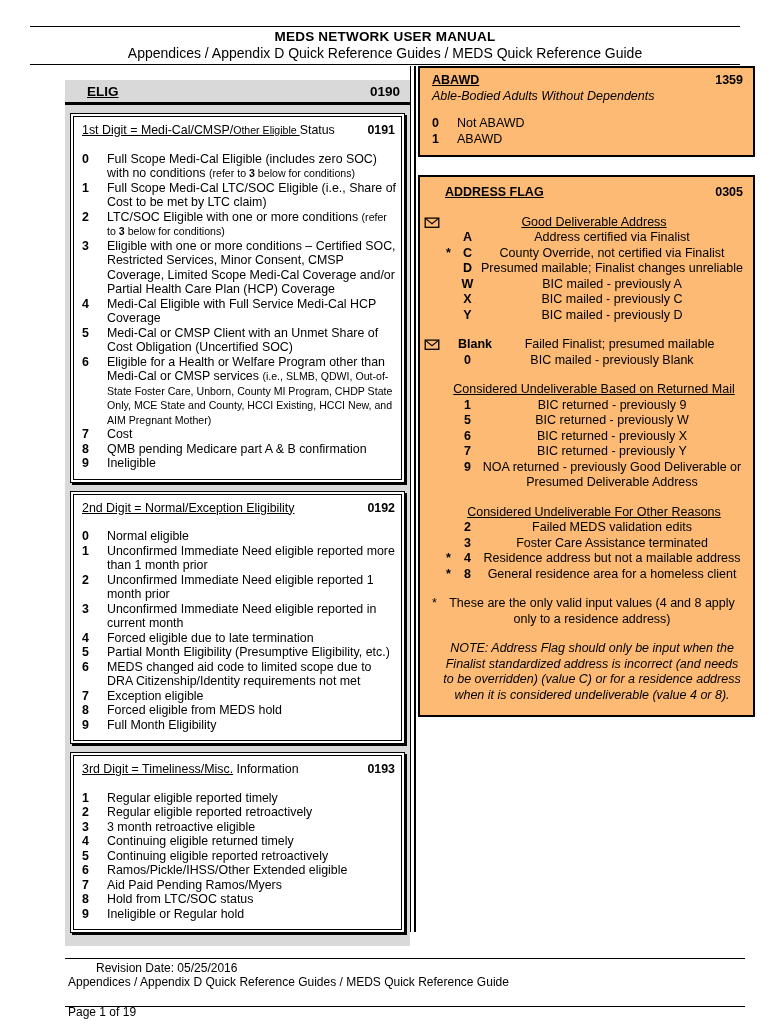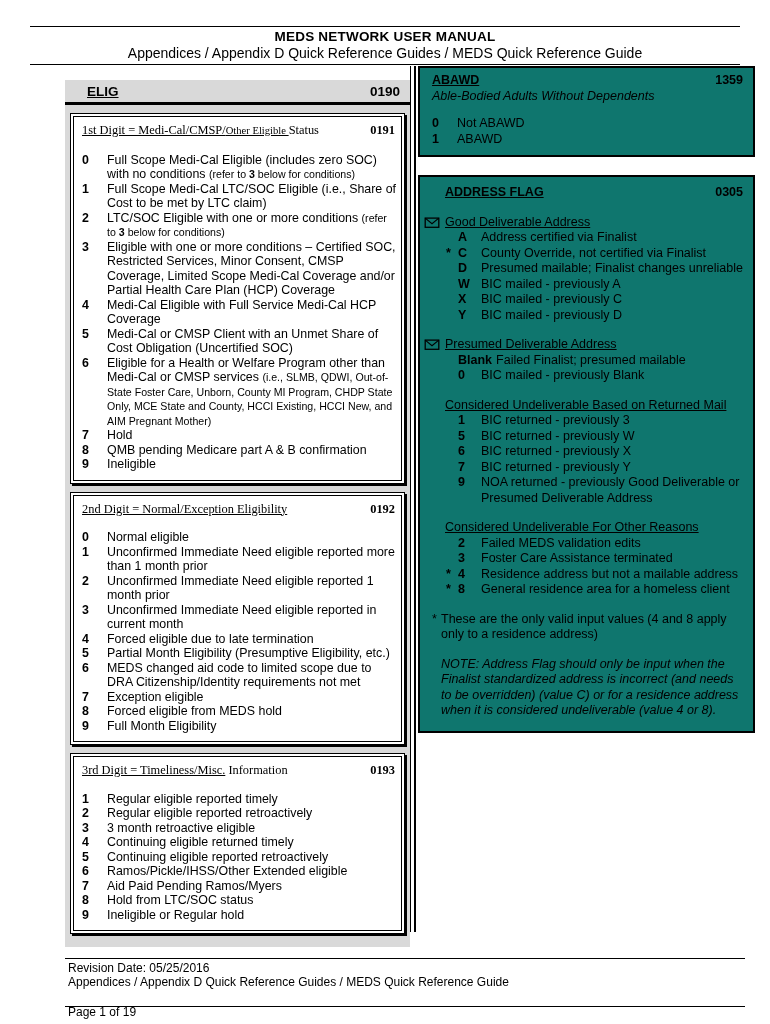--- a/index.html
+++ b/index.html
@@ -18,43 +18,43 @@
   .left-panel{position:absolute;left:65px;top:80px;width:345px;background:#d9d9d9;
               padding-bottom:13px;box-sizing:border-box;}
   .elig-bar{display:flex;justify-content:space-between;align-items:flex-end;
             padding:4px 10px 3px 10px;border-bottom:3px solid #000;
             font-size:13.5px;font-weight:bold;}
   .elig-label{text-decoration:underline;margin-left:12px;}
   .dbox{margin:8px 5px 0 5px;background:#fff;border:1px solid #000;
         box-shadow:2px 2px 0 #000;padding:2px;}
   .dbox-inner{border:1px solid #000;padding:6px 4px 8px 6px;
               font-size:12.4px;line-height:14.5px;}
-  .btitle{display:flex;justify-content:space-between;padding:0 2px;margin-bottom:14px;font-family:Liberation Serif, serif;}
+  .btitle{display:flex;justify-content:space-between;padding:0 2px;margin-bottom:14px;}
   .btitle .code{font-weight:bold;}
   .row{display:flex;padding-left:2px;}
   .key{width:25px;font-weight:bold;flex-shrink:0;}
   .txt{flex:1;}
 
   .u{text-decoration:underline;}
   .sm{font-size:10.6px;}
   .bb{font-weight:bold;}
 
   
   .rcol{position:absolute;left:418px;top:66px;width:337px;}
-  .rbox{border:2px solid #000;background:#0f766e;box-sizing:border-box;
+  .rbox{border:2px solid #000;background:#fdba74;box-sizing:border-box;
         font-size:12.5px;line-height:15.5px;}
   .abawd{padding:5px 10px 8px 12px;margin-bottom:18px;}
   .rtitle{display:flex;justify-content:space-between;font-weight:bold;}
   .rtitle .tt{text-decoration:underline;}
   .abawd-sub{font-style:italic;}
   .abawd-items{margin-top:12px;}
   .arow0{display:flex;}
   .akey0{width:25px;font-weight:bold;flex-shrink:0;}
 
-  .aflag{padding:8px 10px 12px 12px;}
+  .aflag{padding:8px 10px 12px 12px;text-align:center;}
   .af-title{margin-left:13px;}
   .sec{position:relative;margin:14px 0 0 13px;}
   .sec-icon{position:absolute;left:-21px;top:1px;width:16px;height:13px;}
   .sec-head{text-decoration:underline;}
   .afrow{display:flex;margin-left:13px;}
   .akey{min-width:23px;font-weight:bold;flex-shrink:0;padding-right:4px;box-sizing:border-box;}
   .astar{position:absolute;left:1px;font-weight:bold;}
   .fnotes{margin:14px 0 0 0;}
   .fn{position:relative;padding-left:9px;}
   .fnstar{position:absolute;left:0;top:0;}
@@ -111,21 +111,21 @@
             <div class="row">
               <span class="key">5</span>
               <span class="txt"><span>Medi-Cal or CMSP Client with an Unmet Share of Cost Obligation (Uncertified SOC)</span></span>
             </div>
             <div class="row">
               <span class="key">6</span>
               <span class="txt"><span>Eligible for a Health or Welfare Program other than Medi-Cal or CMSP services </span><span class="sm">(i.e., SLMB, QDWI, Out-of-State Foster Care, Unborn, County MI Program, CHDP State Only,  MCE State and County, HCCI Existing, HCCI New, and AIM Pregnant Mother)</span></span>
             </div>
             <div class="row">
               <span class="key">7</span>
-              <span class="txt"><span>Hold</span></span>
+              <span class="txt"><span>Cost</span></span>
             </div>
             <div class="row">
               <span class="key">8</span>
               <span class="txt"><span>QMB pending Medicare part A &amp; B confirmation</span></span>
             </div>
             <div class="row">
               <span class="key">9</span>
               <span class="txt"><span>Ineligible</span></span>
             </div>
           </div>
@@ -280,35 +280,34 @@
             <div class="afrow">
               <span class="akey">Y</span>
               <span class="txt"><span>BIC mailed - previously D</span></span>
             </div>
           </div>
           <div class="sec">
             <span class="sec-icon"><svg width="16" height="13" viewBox="0 0 20 15">
                 <rect x="1.5" y="2" width="17" height="11.5" fill="none" stroke="#000" stroke-width="1.6"></rect>
                 <path d="M1.5 2 L10 9 L18.5 2" fill="none" stroke="#000" stroke-width="1.4"></path>
               </svg></span>
-            <div class="sec-head">Presumed Deliverable Address</div>
             <div class="afrow">
               <span class="akey">Blank</span>
               <span class="txt"><span>Failed Finalist; presumed mailable</span></span>
             </div>
             <div class="afrow">
               <span class="akey">0</span>
               <span class="txt"><span>BIC mailed - previously Blank</span></span>
             </div>
           </div>
           <div class="sec">
             <div class="sec-head">Considered Undeliverable Based on Returned Mail</div>
             <div class="afrow">
               <span class="akey">1</span>
-              <span class="txt"><span>BIC returned - previously 3</span></span>
+              <span class="txt"><span>BIC returned - previously 9</span></span>
             </div>
             <div class="afrow">
               <span class="akey">5</span>
               <span class="txt"><span>BIC returned - previously W</span></span>
             </div>
             <div class="afrow">
               <span class="akey">6</span>
               <span class="txt"><span>BIC returned - previously X</span></span>
             </div>
             <div class="afrow">
@@ -343,18 +342,18 @@
           </div>
         </div>
       <div class="fnotes" id="af-footnotes">
           <div class="fn"><span class="fnstar">*</span><span>These are the only valid input values (4 and 8 apply only to a residence address)</span></div>
         </div>
       <div class="note" id="af-note"><span>NOTE:  Address Flag should only be input when the Finalist standardized address is incorrect (and needs to be overridden) (value C) or for a residence address when it is considered undeliverable (value 4 or 8).</span></div>
     </div>
   </div>
 
   <div class="rule" style="top:958px;left:65px;width:680px;"></div>
-  <div class="ft" style="top:962px;">Revision Date:  05/25/2016</div>
+  <div class="ft" style="top:962px;margin-left:28px;">Revision Date:  05/25/2016</div>
   <div class="ft" style="top:976px;">Appendices / Appendix D Quick Reference Guides / MEDS Quick Reference Guide</div>
   <div class="ft" style="top:1006px;">Page 1 of 19</div>
   <div class="rule" style="top:1006px;left:65px;width:680px;"></div>
 
 </div>
 
 </body></html>

